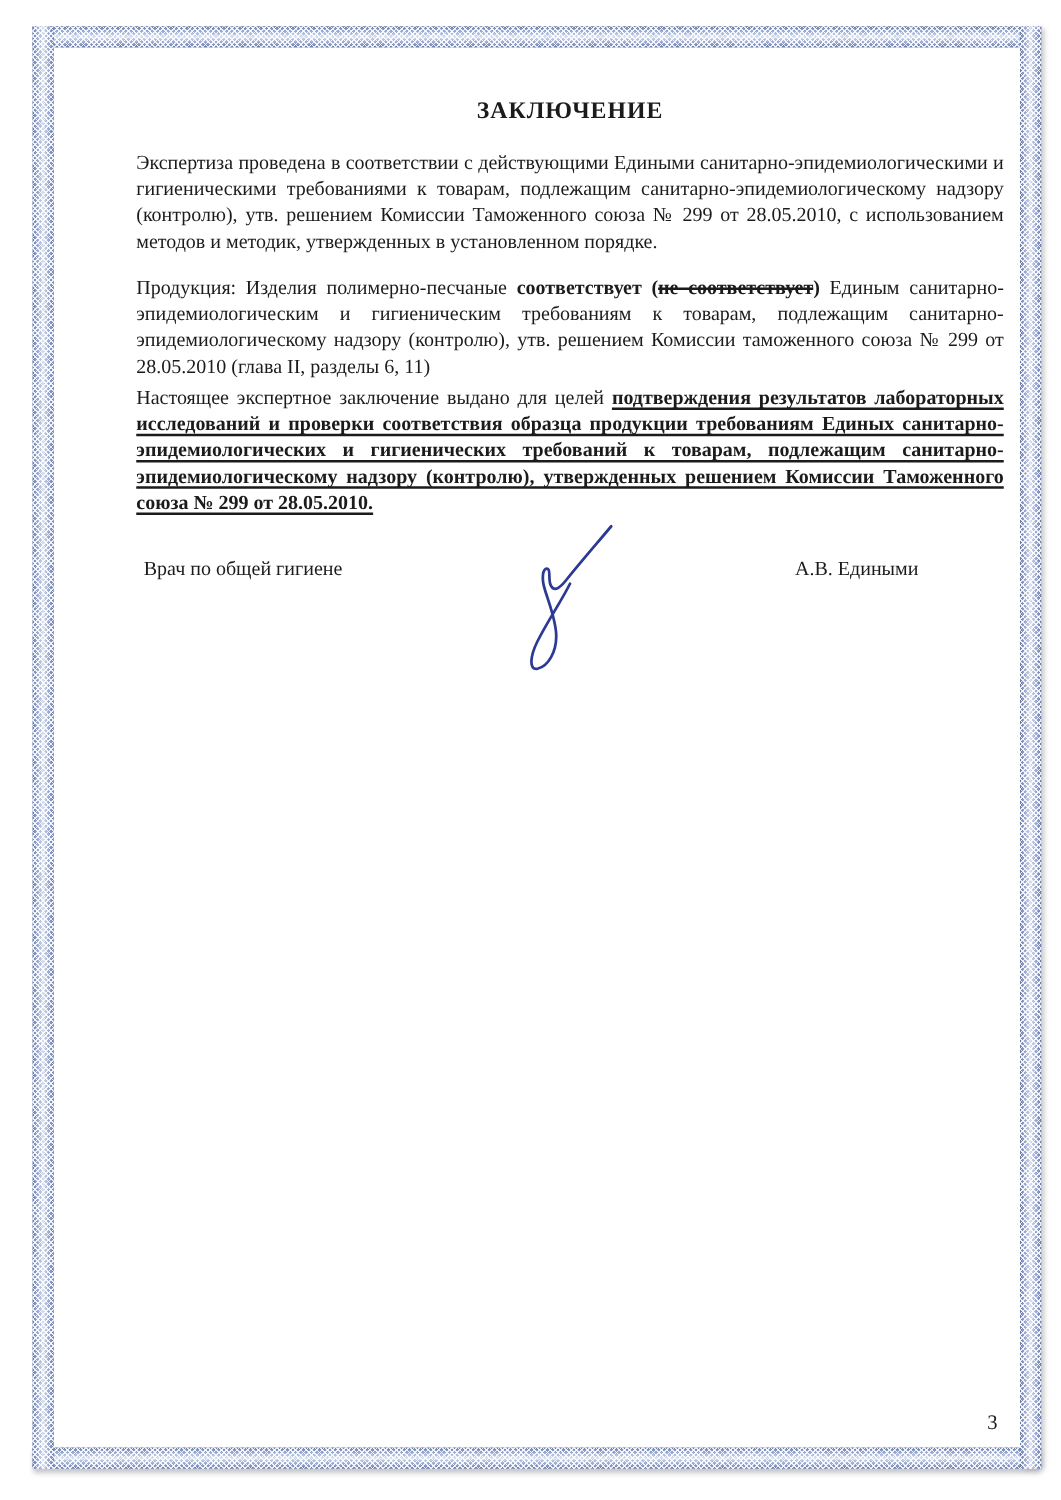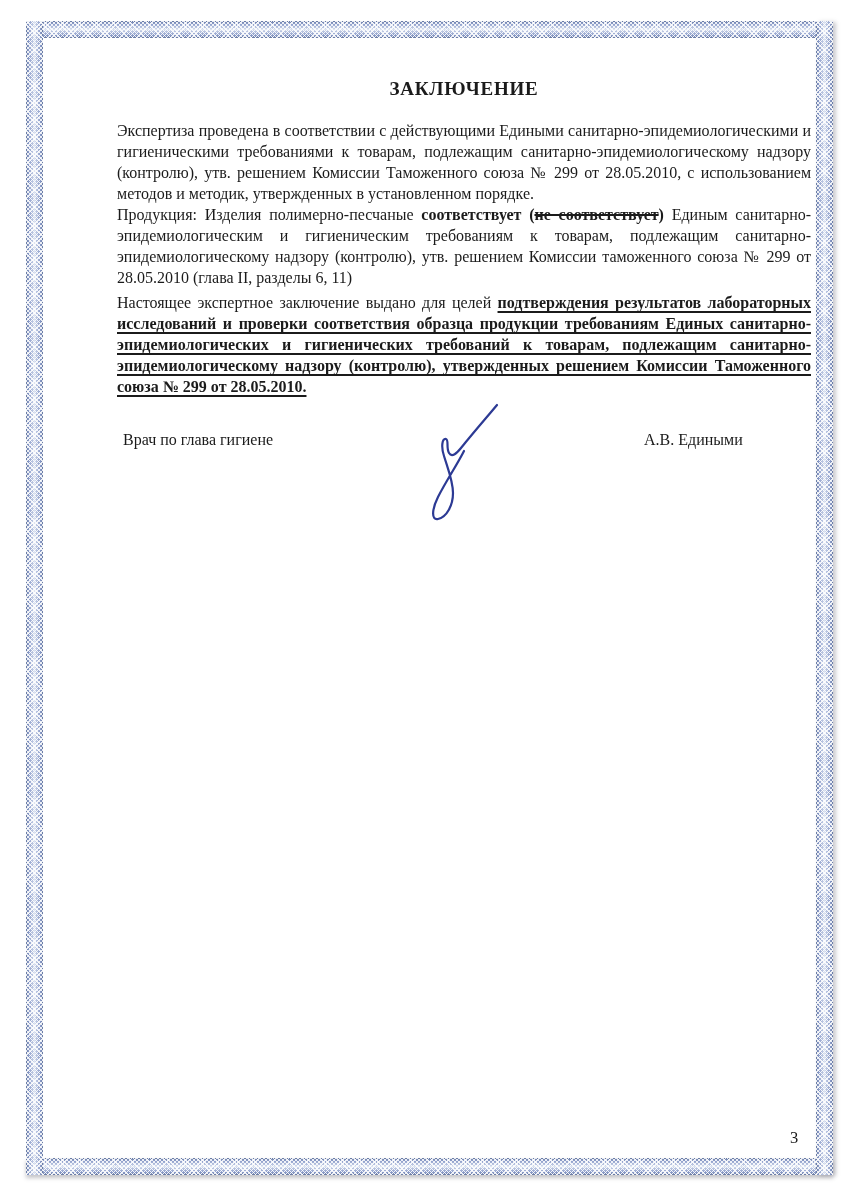--- a/index.html
+++ b/index.html
@@ -37,35 +37,35 @@
       linear-gradient(90deg, #64769f 0%, #8b9cc9 16%, #b7c3e0 38%, #dde4f1 50%, #b7c3e0 62%, #8b9cc9 84%, #64769f 100%);
   }
   .edge-top    { top: 21px; }
   .edge-bottom { top: 1158px; box-shadow: 0 3px 4px rgba(110,110,120,.40); }
   .edge-left   { left: 26px; }
   .edge-right  { left: 816px; box-shadow: 3px 1px 4px rgba(110,110,120,.35); }
 
   
   .doc-body {
     position: absolute;
-    left: 117px; top: 78px; width: 694px;
+    left: 109px; top: 78px; width: 694px;
   }
   .doc-title {
     font-size: 19px; font-weight: bold;
     letter-spacing: 0.8px;
     text-align: center;
     height: 26px;
   }
   .para {
     font-size: 16px; line-height: 21px;
     text-align: justify;
     color: var(--text-black);
   }
   .para-1 { margin-top: 16px; }
-  .para-2 { }
+  .para-2 { margin-top: 16px; }
   .para-3 { margin-top: 4px; }
   .b  { font-weight: bold; }
   .b-strike { font-weight: bold; text-decoration: line-through; text-decoration-thickness: 1.5px; }
   .b-underline {
     font-weight: bold;
     text-decoration: underline;
     text-decoration-thickness: 1.5px;
     text-underline-offset: 3px;
   }
 
@@ -105,21 +105,21 @@
 
     <div class="doc-title">ЗАКЛЮЧЕНИЕ</div>
 
     <p class="para para-1">Экспертиза проведена в соответствии с действующими Едиными санитарно-эпидемиологическими и гигиеническими требованиями к товарам, подлежащим санитарно-эпидемиологическому надзору (контролю), утв. решением Комиссии Таможенного союза № 299 от 28.05.2010, с использованием методов и методик, утвержденных в установленном порядке.</p>
 
     <p class="para para-2"><span>Продукция: Изделия полимерно-песчаные </span><span class="b">соответствует</span><span class="b"> (</span><span class="b-strike">не соответствует</span><span class="b">) </span><span>Единым санитарно-эпидемиологическим и гигиеническим требованиям к товарам, подлежащим санитарно-эпидемиологическому надзору (контролю), утв. решением Комиссии таможенного союза № 299 от 28.05.2010 (глава II, разделы 6, 11)</span></p>
 
     <p class="para para-3"><span>Настоящее экспертное заключение выдано для целей </span><span class="b-underline">подтверждения результатов лабораторных исследований и проверки соответствия образца продукции требованиям Единых санитарно-эпидемиологических и гигиенических требований к товарам, подлежащим санитарно-эпидемиологическому надзору (контролю), утвержденных решением Комиссии Таможенного союза № 299 от 28.05.2010.</span></p>
 
     <div class="signature-row">
-      <span class="sig-role">Врач по глава гигиене</span>
+      <span class="sig-role">Врач по общей гигиене</span>
 
       <span class="sig-ink">
         <svg viewBox="0 0 100 130" xmlns="http://www.w3.org/2000/svg" aria-hidden="true">
           <path d="M 84 10
                    C 74 22, 60 38, 48 53
                    C 44 58, 39 63, 36 58
                    C 33 53, 36 45, 33 44
                    C 29 43, 28 52, 31 61
                    C 35 74, 40 86, 40 98
                    C 40 110, 34 122, 25 124

